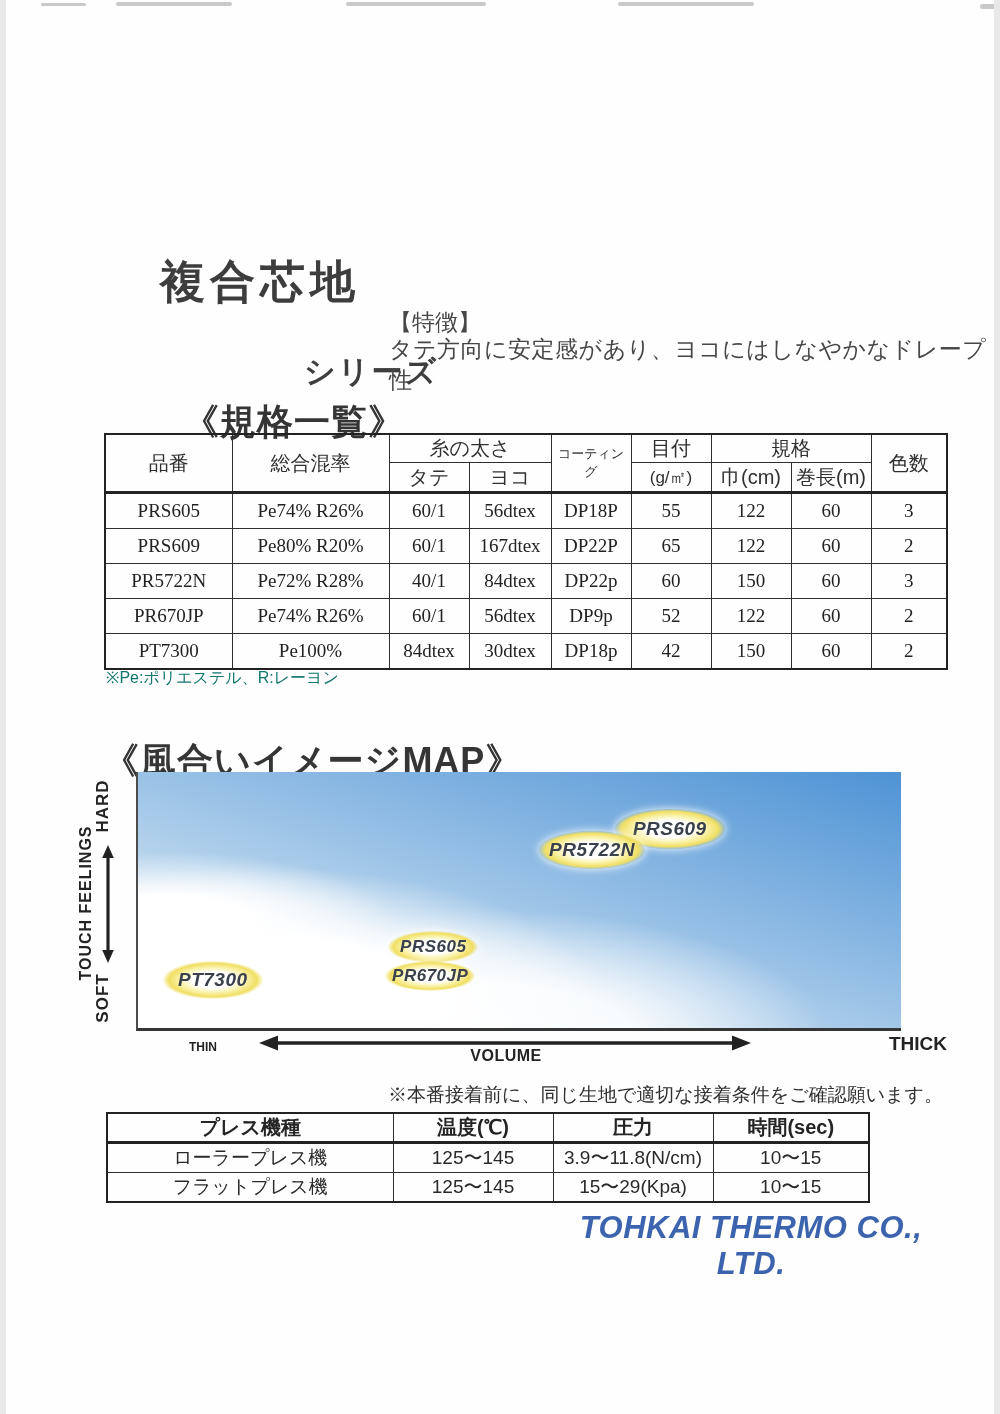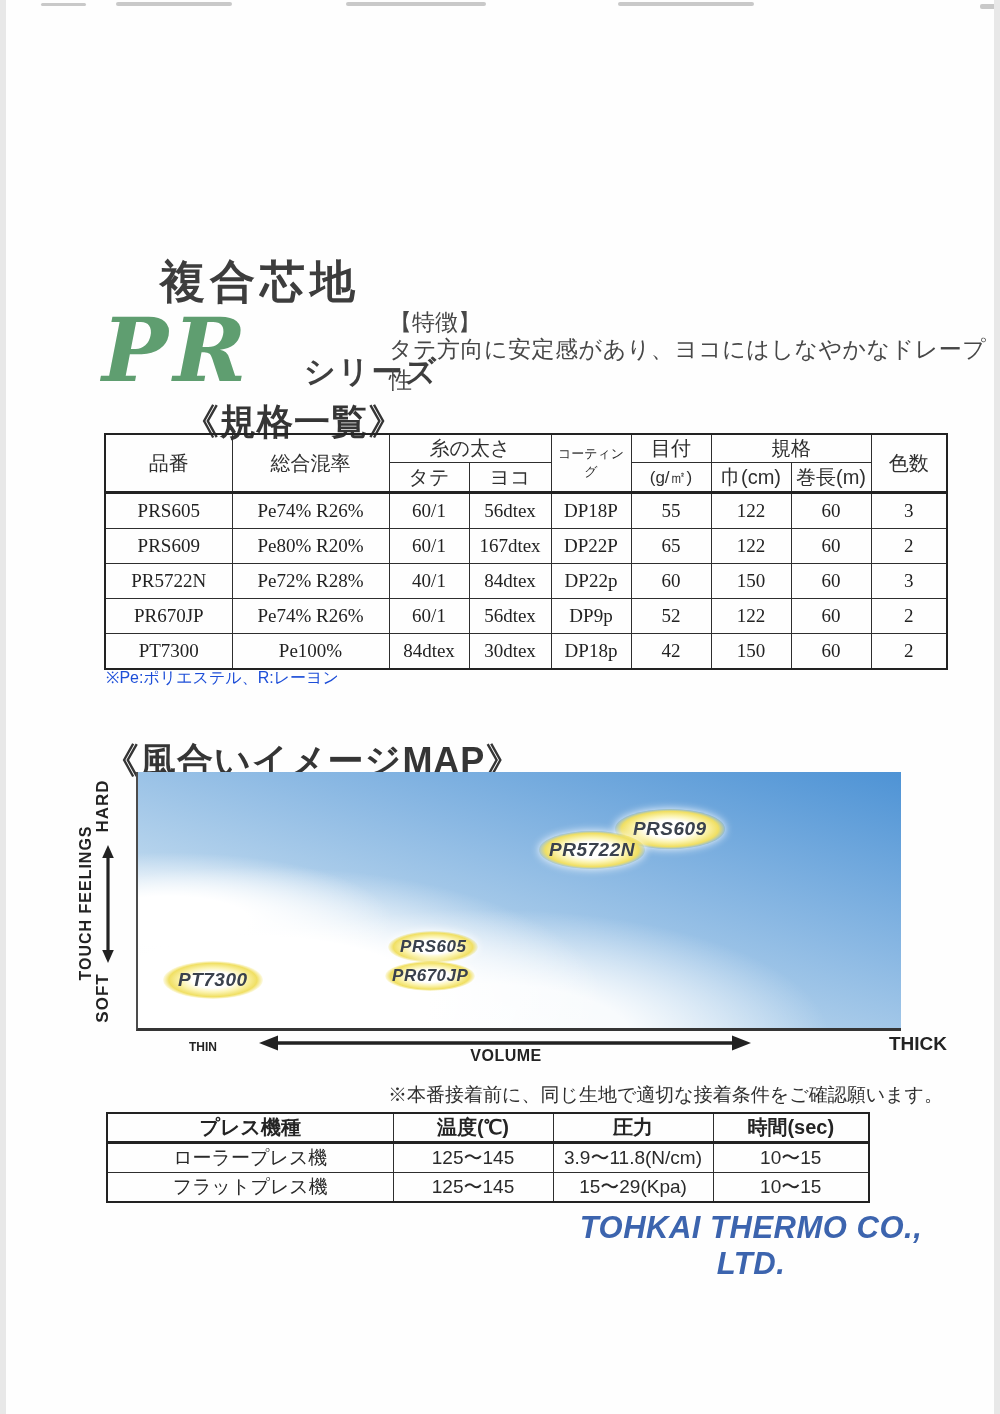--- a/index.html
+++ b/index.html
@@ -27,21 +27,21 @@
   .spec-table th,.spec-table td{border:1.6px solid #2e2e2e;padding:0;text-align:center;vertical-align:middle;}
   .spec-table thead th{font-size:20px;font-weight:normal;color:#2f2f2f;}
   .spec-table thead tr.h1 th{height:27px;}
   .spec-table thead tr.h2 th{height:28px;border-bottom:3px solid #222;}
   .spec-table th.rsp{border-bottom:3px solid #222;}
   .spec-table th.grp{border-bottom:1.6px dotted #666;}
   .spec-table th.coating{font-size:13px;letter-spacing:0px;}
   .spec-table th.unit{font-size:17px;}
   .spec-table tbody td{height:34px;font-family:"Liberation Serif",serif;font-size:19px;color:#222;}
   .spec-table{border:2.2px solid #222;}
-  .spec-foot{position:absolute;left:100px;top:666px;font-size:16px;color:#1d4ed8;text-align:center;}
+  .spec-foot{position:absolute;left:100px;top:666px;font-size:16px;color:#0f766e;text-align:center;}
 
   
   .map-chart{position:absolute;left:130px;top:772px;width:763px;height:256px;
     border-left:2.5px solid #4c4c4c;border-bottom:3px solid #353535;
     background:
       radial-gradient(ellipse 42% 38% at 4% 58%, #ffffff 25%, rgba(255,255,255,0) 70%),
       radial-gradient(ellipse 58% 68% at 16% 90%, #ffffff 38%, rgba(255,255,255,0) 78%),
       radial-gradient(ellipse 62% 70% at 46% 104%, rgba(255,255,255,.9) 30%, rgba(255,255,255,0) 72%),
       linear-gradient(17deg, #e9f1f9 0%, #c2dbef 28%, #8ab8e3 62%, #4e93d5 100%);
   }
@@ -70,21 +70,20 @@
 
 <div class="page">
 
   <div class="streak" style="left:35px;top:3px;width:45px;height:3px;"></div>
   <div class="streak" style="left:110px;top:2px;width:116px;height:4px;"></div>
   <div class="streak" style="left:340px;top:2px;width:140px;height:4px;"></div>
   <div class="streak" style="left:612px;top:2px;width:136px;height:4px;"></div>
   <div class="streak" style="left:974px;top:4px;width:26px;height:5px;"></div>
 
   <div class="doc-title">複合芯地</div>
-  <div class="pr-logo">PR</div>
   <div class="pr-suffix">シリーズ</div>
   <div class="feat-head">【特徴】</div>
   <div class="feat-text">タテ方向に安定感があり、ヨコにはしなやかなドレープ性</div>
 
   <div class="sec-head" style="left:177px;top:398px;">《規格一覧》</div>
 
   <table class="spec-table">
     <colgroup>
       <col style="width:127px">
         <col style="width:157px">

